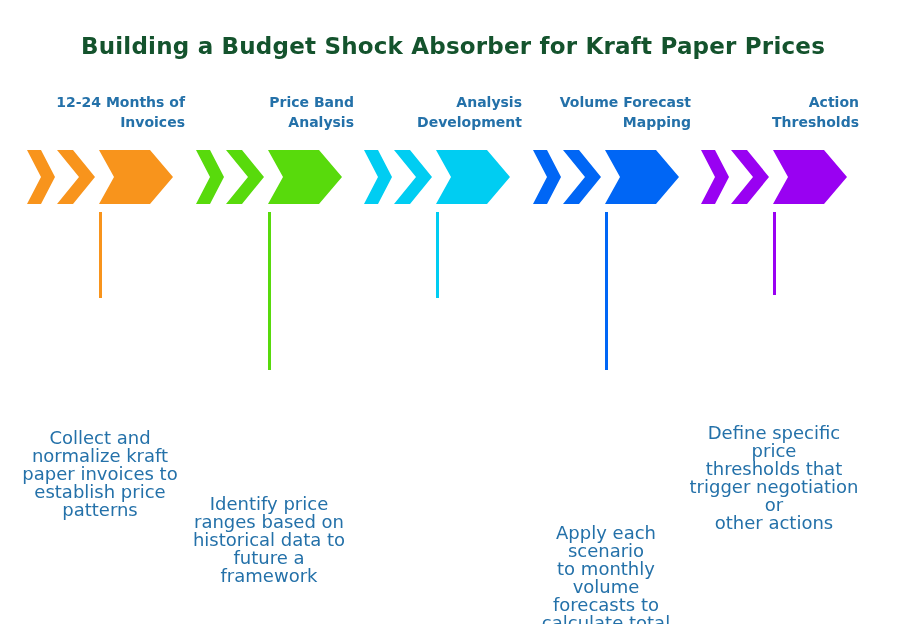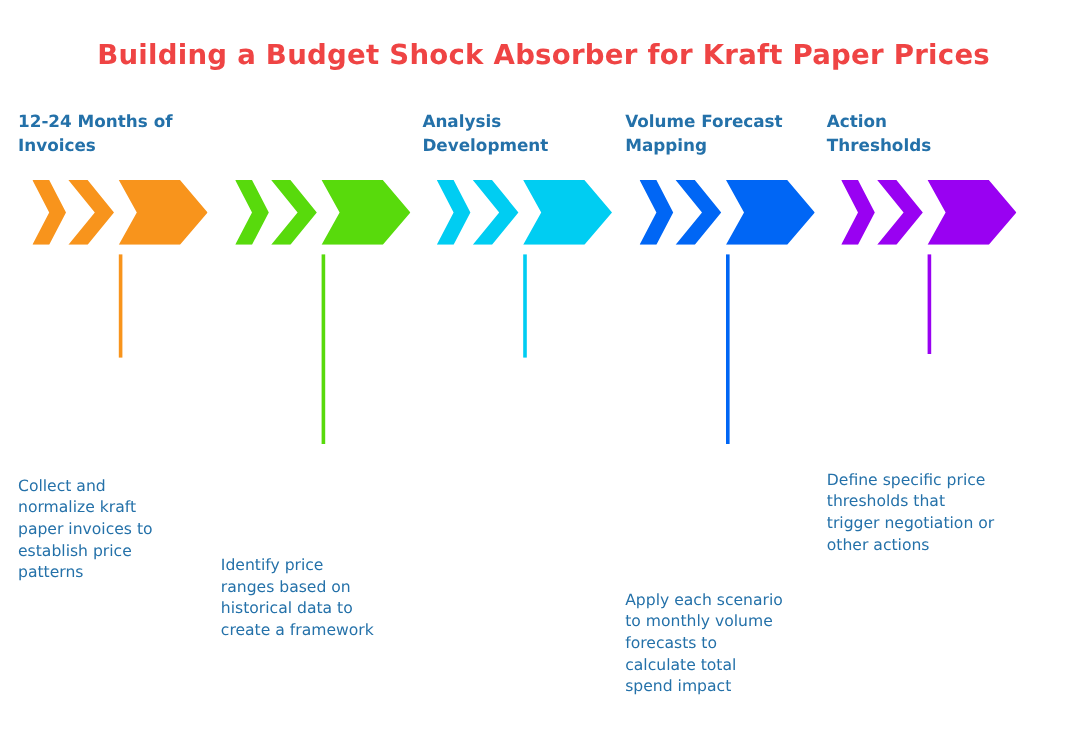--- a/index.html
+++ b/index.html
@@ -27,21 +27,21 @@
     top: 0; width: 170px; height: 624px;
   }
   .col-1 { left: 15px; }
   .col-2 { left: 184px; }
   .col-3 { left: 352px; }
   .col-4 { left: 521px; }
   .col-5 { left: 689px; }
   .step-title {
     position: absolute;
     top: 92px; left: 0; width: 100%;
-    text-align: left;
+    text-align: right;
     font-size: 14px;
     font-weight: bold;
     line-height: 20px;
     white-space: pre-line;
   }
   .arrow-svg {
     position: absolute;
     top: 150px; left: 12px;
     display: block;
   }
@@ -52,65 +52,69 @@
     width: 3px;
   }
   .col-1 .connector { height: 86px; }
   .col-2 .connector { height: 158px; }
   .col-3 .connector { height: 86px; }
   .col-4 .connector { height: 158px; }
   .col-5 .connector { height: 83px; }
   .step-desc {
     position: absolute;
     left: 0; width: 100%;
-    font-size: 13px;
+    text-align: center;
+    font-size: 18px;
     font-weight: 500;
     line-height: 18px;
     white-space: pre-line;
+    margin-top: 32px;
   }
   .col-1 .step-desc { top: 397px; }
   .col-2 .step-desc { top: 463px; }
   .col-3 .step-desc { top: 440px; }
   .col-4 .step-desc { top: 492px; }
   .col-5 .step-desc { top: 392px; }
 </style>
 </head>
 <body>
 
 <div class="canvas" style="color: rgb(36, 113, 169);">
 
-  <div class="main-title" style="color: #ef4444;">Building a Budget Shock Absorber for Kraft Paper Prices</div>
+  <div class="main-title" style="color: #14532d;">Building a Budget Shock Absorber for Kraft Paper Prices</div>
 
   <div class="col col-1">
     <div class="step-title">12-24 Months of
 Invoices</div>
     <svg class="arrow-svg" width="146" height="54" viewBox="0 0 146 54">
       <polygon points="0,0 14,0 28,27 14,54 0,54 14,27" style="fill: rgb(248, 148, 28);"></polygon>
       <polygon points="30,0 46,0 68,27 46,54 30,54 52,27" style="fill: rgb(248, 148, 28);"></polygon>
       <polygon points="72,0 123,0 146,27 123,54 72,54 87,27" style="fill: rgb(248, 148, 28);"></polygon>
     </svg>
     <div class="connector" style="background: rgb(248, 148, 28);"></div>
     <div class="step-desc">Collect and
 normalize kraft
 paper invoices to
 establish price
 patterns</div>
   </div>
 
   <div class="col col-2">
+    <div class="step-title">Price Band
+Analysis</div>
     <svg class="arrow-svg" width="146" height="54" viewBox="0 0 146 54">
       <polygon points="0,0 14,0 28,27 14,54 0,54 14,27" style="fill: rgb(88, 218, 12);"></polygon>
       <polygon points="30,0 46,0 68,27 46,54 30,54 52,27" style="fill: rgb(88, 218, 12);"></polygon>
       <polygon points="72,0 123,0 146,27 123,54 72,54 87,27" style="fill: rgb(88, 218, 12);"></polygon>
     </svg>
     <div class="connector" style="background: rgb(88, 218, 12);"></div>
     <div class="step-desc">Identify price
 ranges based on
 historical data to
-create a framework</div>
+future a framework</div>
   </div>
 
   <div class="col col-3">
     <div class="step-title">Analysis
 Development</div>
     <svg class="arrow-svg" width="146" height="54" viewBox="0 0 146 54">
       <polygon points="0,0 14,0 28,27 14,54 0,54 14,27" style="fill: rgb(0, 205, 242);"></polygon>
       <polygon points="30,0 46,0 68,27 46,54 30,54 52,27" style="fill: rgb(0, 205, 242);"></polygon>
       <polygon points="72,0 123,0 146,27 123,54 72,54 87,27" style="fill: rgb(0, 205, 242);"></polygon>
     </svg>

